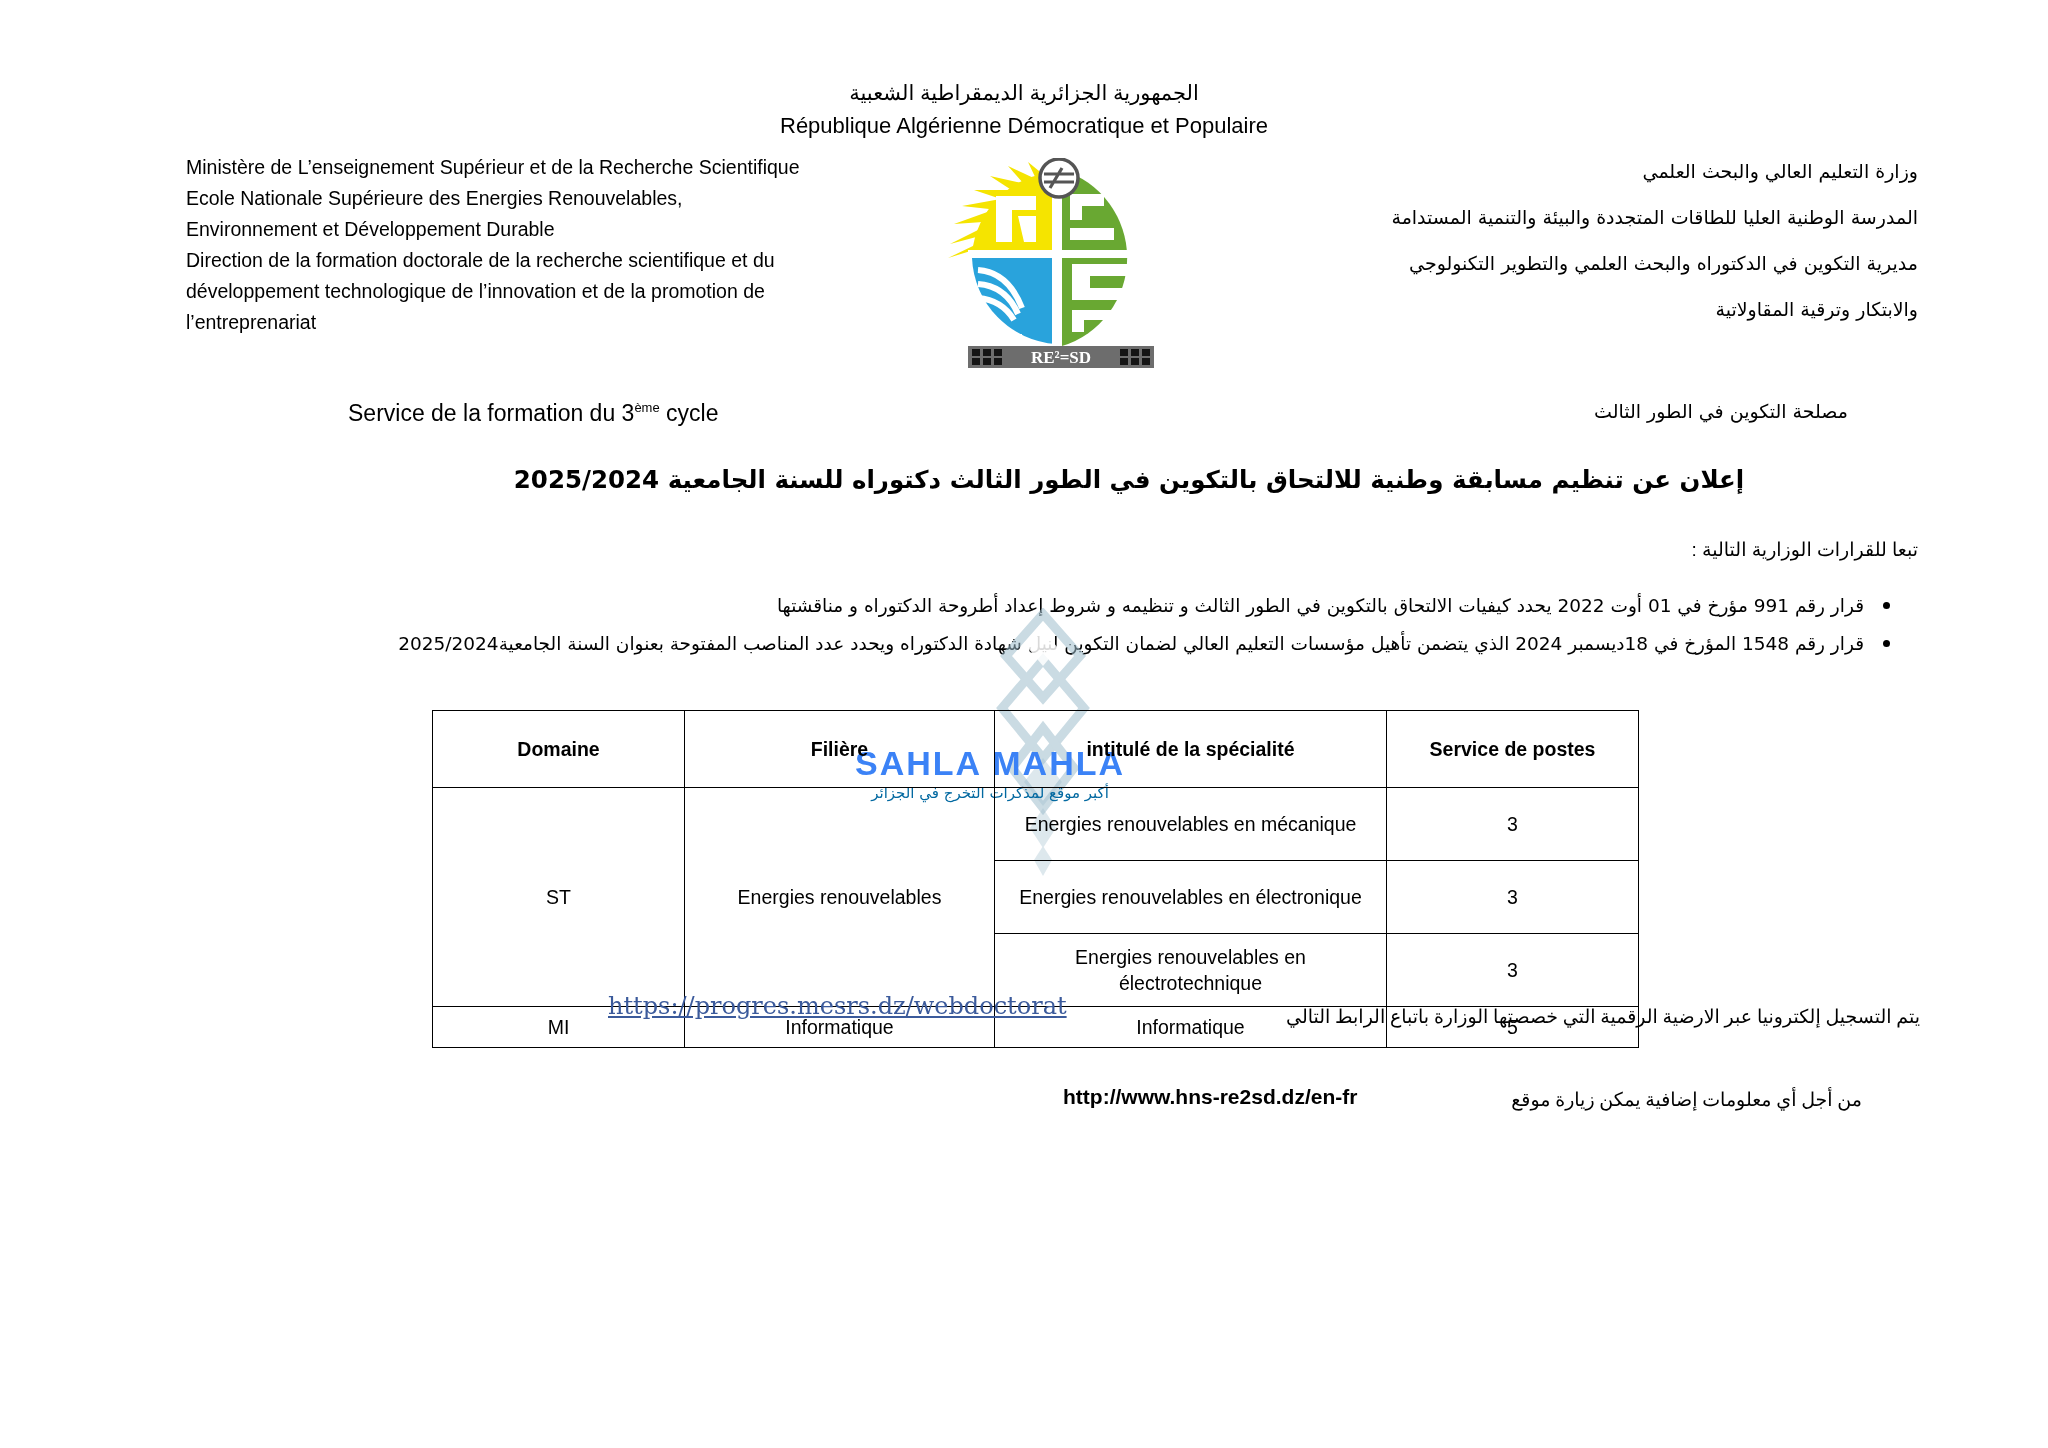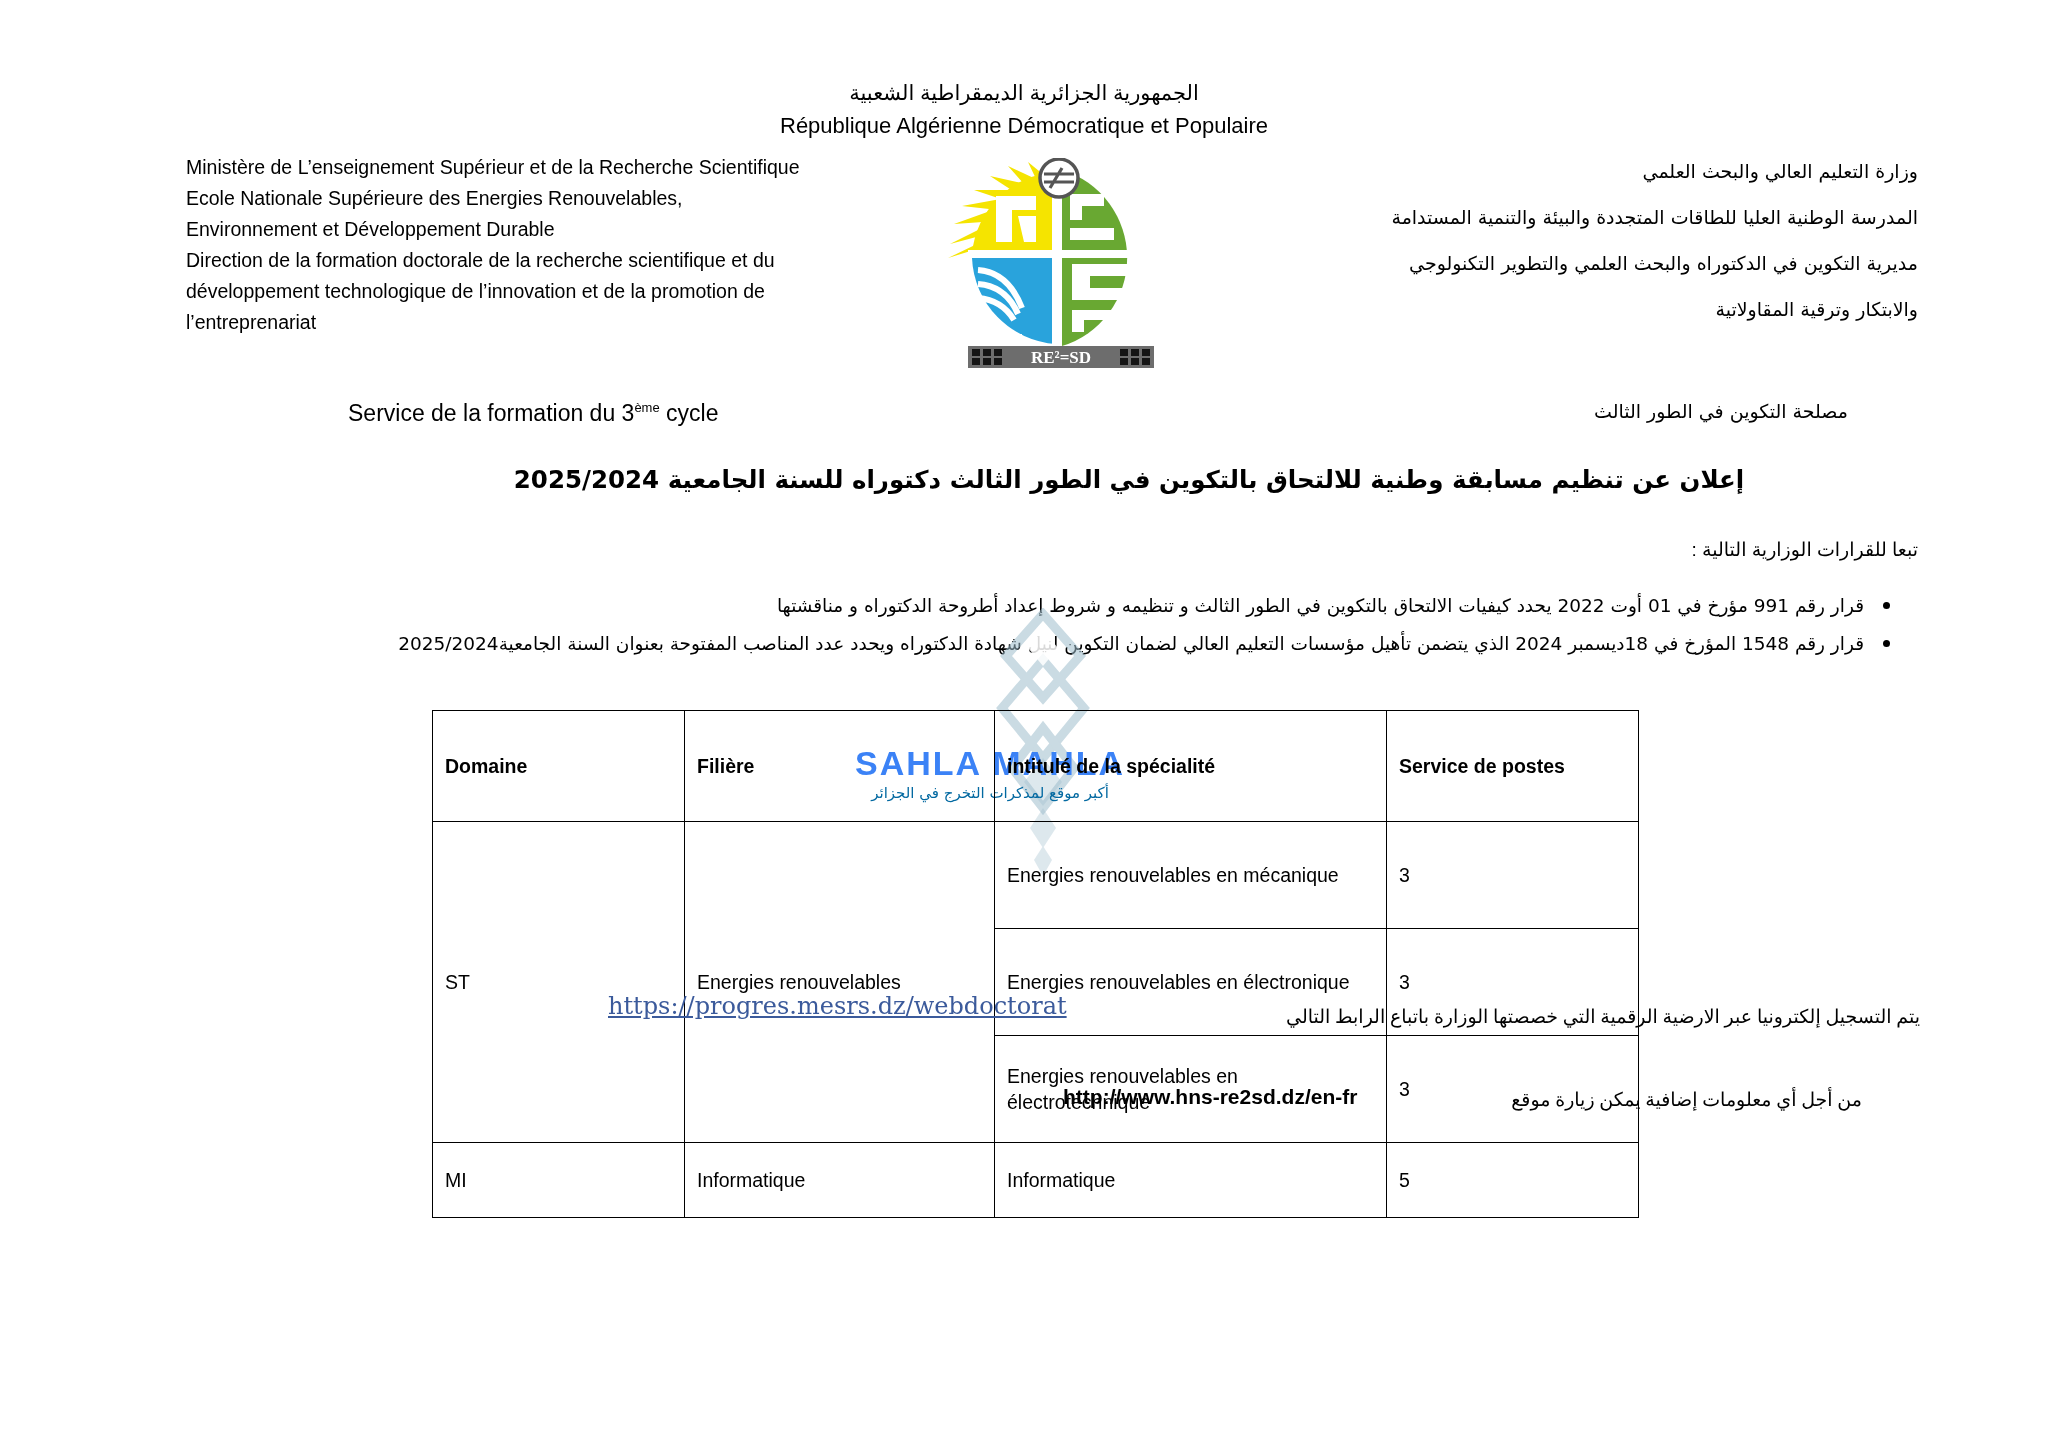--- a/index.html
+++ b/index.html
@@ -143,23 +143,23 @@
   #posts-table {
     left: 432px;
     top: 710px;
     width: 1206px;
     border-collapse: collapse;
     table-layout: fixed;
     font-size: 19.5px;
   }
   #posts-table td, #posts-table th {
     border: 1.6px solid #000;
-    padding: 24px 12px;
+    padding: 7px 12px;
     vertical-align: middle;
-    text-align: left;
+    text-align: center;
     font-weight: normal;
     line-height: 26px;
   }
   #posts-table thead th {
     font-weight: bold;
     height: 62px;
     vertical-align: middle;
   }
   .col-domaine  { width: 252px; }
   .col-filiere  { width: 310px; }

